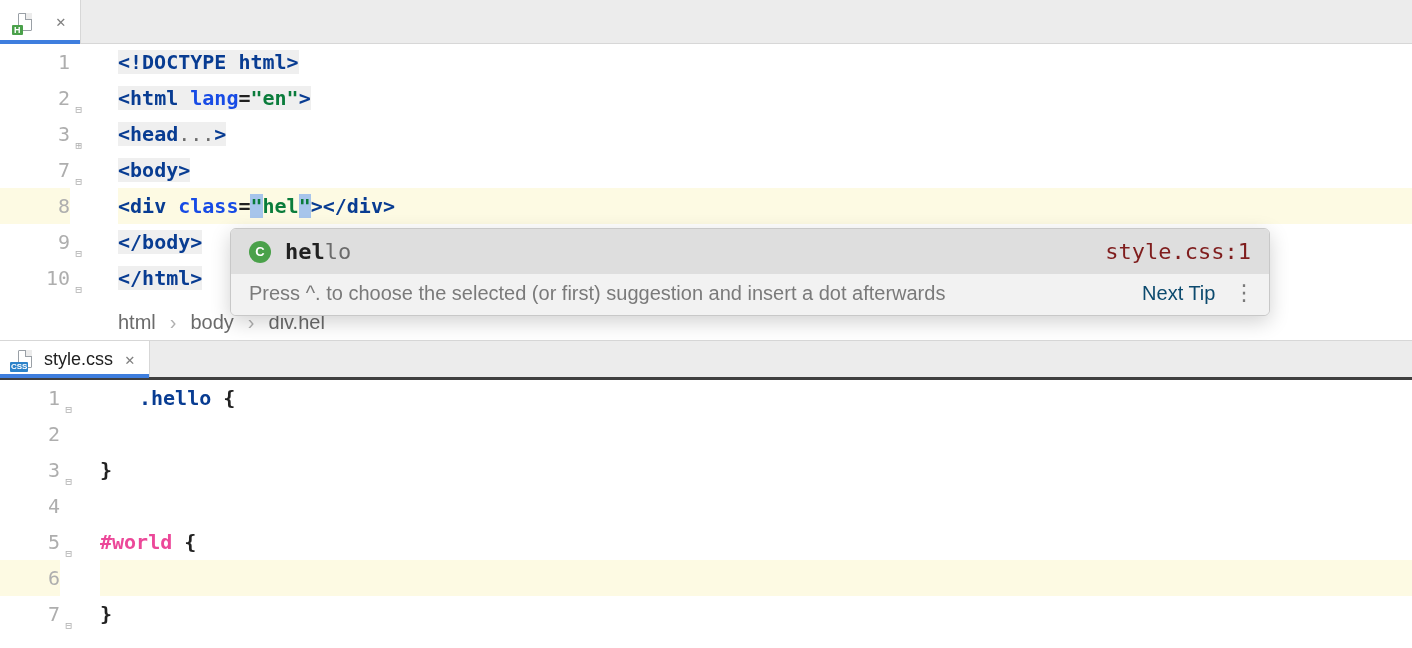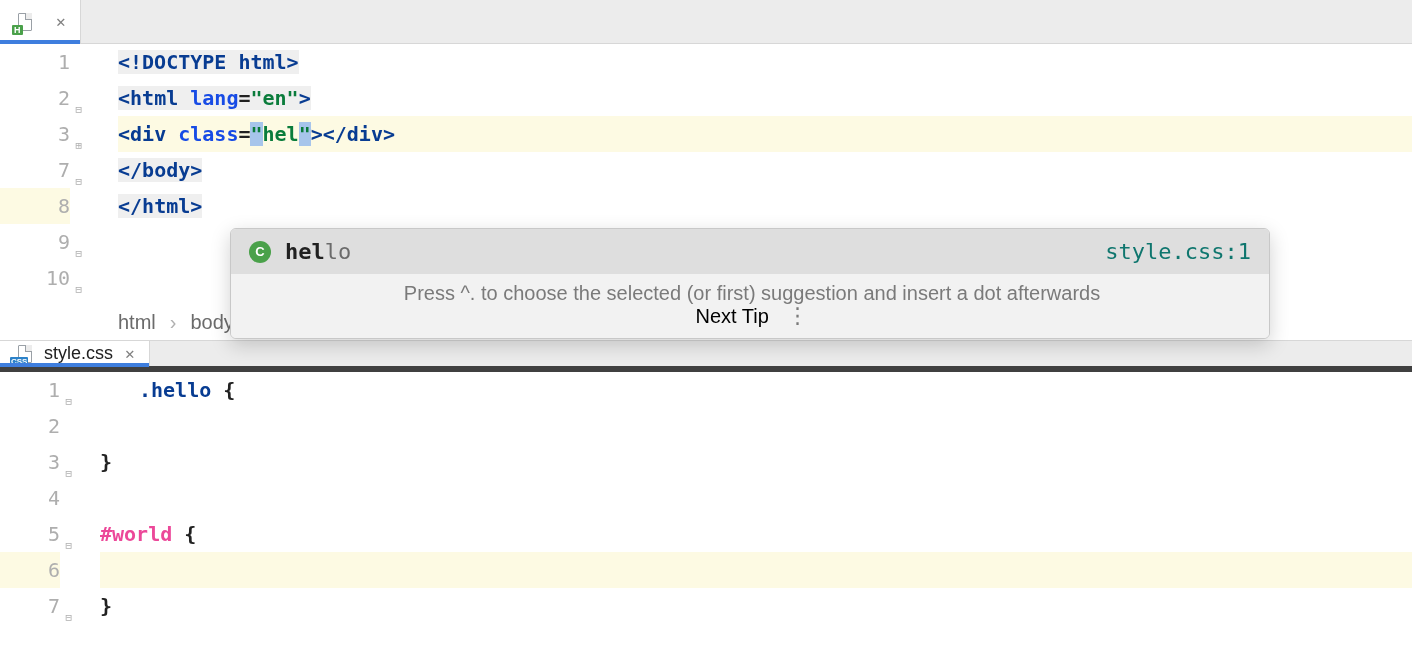--- a/index.html
+++ b/index.html
@@ -176,39 +176,38 @@
     background: #4aa14a;
     color: #fff;
     font-size: 13px;
     font-weight: bold;
     display: flex;
     align-items: center; justify-content: center;
     font-family: sans-serif;
   }
   .sug-text { color: #6b6b6b; font-size: 22px;}
   .sug-match { color: #212121; font-weight: bold; }
-  .sug-src { color: #0f766e; font-size: 22px; }
+  .sug-src { color: #7f1d1d; font-size: 22px; }
   .popup-footer {
     display: flex;
     align-items: center;
-    justify-content: flex-start;
+    justify-content: space-between;
     padding: 8px 14px 10px 18px;
     font-family: -apple-system, "Segoe UI", sans-serif;
     font-size: 20px;
     color: #7a7a7a;
     background: #f2f2f2;
-    flex-direction: column;
-  }
-  .next-tip { color: #000000; cursor: pointer; }
+  }
+  .next-tip { color: #0c4a6e; cursor: pointer; }
   .dots { color: #7a7a7a; font-size: 22px; cursor: pointer; margin-left: 12px; line-height: 10px;}
   .tab-bar2 {
     background: #ececec;
-    height: 32px;
+    height: 40px;
     border-top: 1px solid #d7d7d7;
-    border-bottom: 6px solid #404040;
+    border-bottom: 3px solid #404040;
     display: flex;
     align-items: stretch;
   }
   .sel-class { color:#083c92; font-weight:bold;margin-left:39px;}
   .sel-id { color:#ec4899; font-weight:bold;}
   .gutter2 { width: 86px; padding-right: 26px;}
   .folded-dots { color:#6b6b6b; }
   .page-icon {
     width:14px;height:18px;border:1px solid #9aa0a6;border-radius:1px;background:#fff;position:relative;
   }
@@ -233,20 +232,22 @@
     <div class="gutter-line"><span>2</span><span class="fold-handle">⊟</span></div>
     <div class="gutter-line"><span>3</span><span class="fold-handle">⊞</span></div>
     <div class="gutter-line"><span>7</span><span class="fold-handle">⊟</span></div>
     <div class="gutter-line hilite"><span>8</span></div>
     <div class="gutter-line"><span>9</span><span class="fold-handle">⊟</span></div>
     <div class="gutter-line"><span>10</span><span class="fold-handle">⊟</span></div>
   </div>
   <div class="code">
     <div class="code-line"><span class="bg-hl"><span class="punct">&lt;!DOCTYPE </span><span class="kw">html</span><span class="punct">&gt;</span></span></div>
     <div class="code-line"><span class="bg-hl"><span class="punct">&lt;</span><span class="kw">html </span><span class="attr">lang</span><span class="pl">=</span><span class="str">"en"</span><span class="punct">&gt;</span></span></div>
+    <div class="code-line"><span class="bg-hl"><span class="punct">&lt;</span><span class="kw">head</span><span class="folded-dots">...</span><span class="punct">&gt;</span></span></div>
+    <div class="code-line"><span class="bg-hl"><span class="punct">&lt;</span><span class="kw">body</span><span class="punct">&gt;</span></span></div>
     <div class="code-line hilite"><span class="punct">&lt;</span><span class="kw">div </span><span class="attr">class</span><span class="pl">=</span><span class="sel"><span class="str">"</span></span><span class="str">hel</span><span class="sel"><span class="str">"</span></span><span class="punct">&gt;&lt;/</span><span class="kw">div</span><span class="punct">&gt;</span></div>
     <div class="code-line"><span class="bg-hl"><span class="punct">&lt;/</span><span class="kw">body</span><span class="punct">&gt;</span></span></div>
     <div class="code-line"><span class="bg-hl"><span class="punct">&lt;/</span><span class="kw">html</span><span class="punct">&gt;</span></span></div>
   </div>
 </div>
 
 <div class="breadcrumb">
   <span>html</span>
   <span class="bc-sep">›</span>
   <span>body</span>

